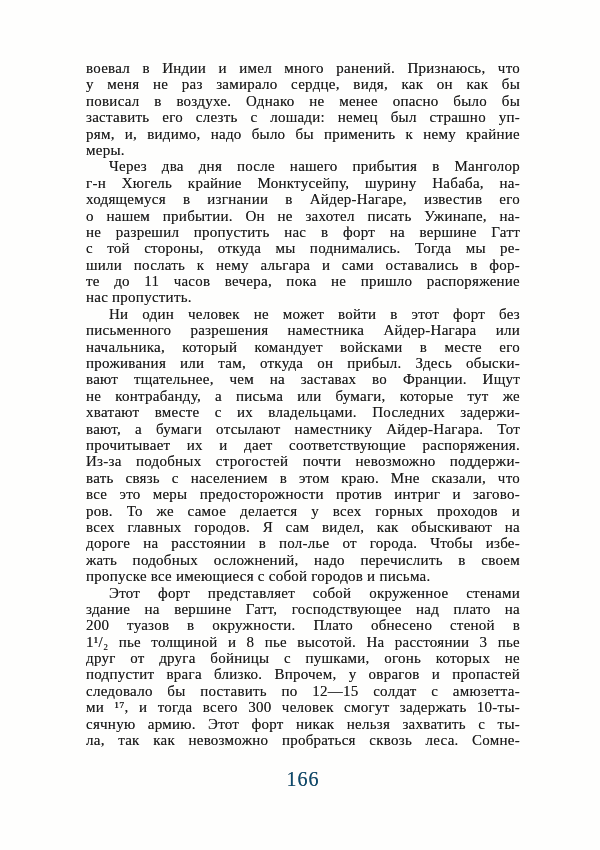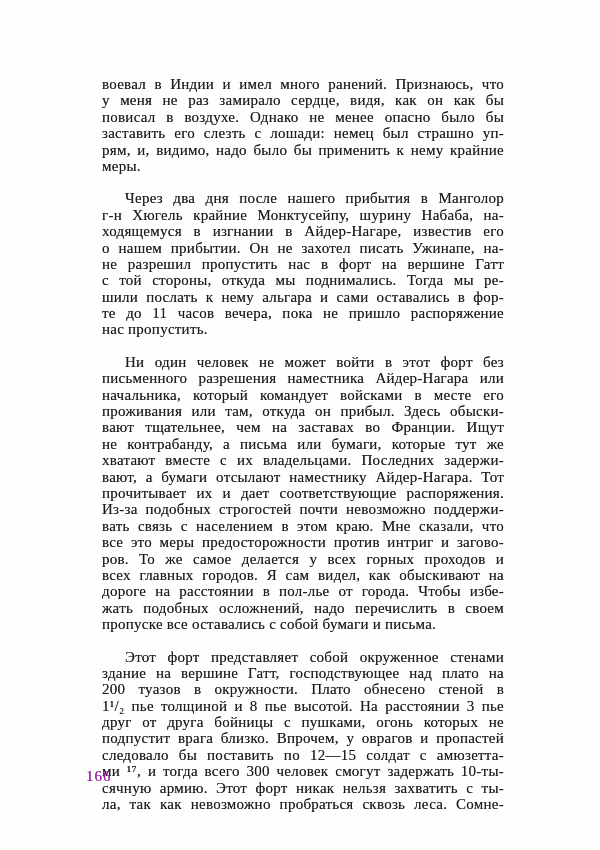--- a/index.html
+++ b/index.html
@@ -16,21 +16,21 @@
     font-family: "Liberation Serif", "DejaVu Serif", serif;
     color: #1c1c1c;
   }
   .text-block {
     position: absolute;
     left: 86px;
     top: 60px;
     width: 434px;
   }
   .para {
-    margin: 16px;
+    margin: 0;
     padding: 0;
   }
   .line {
     font-size: 15px;
     line-height: 16.4px;
     height: 16.4px;
     letter-spacing: 0.25px;
     white-space: normal;
     text-align: justify;
     text-align-last: justify;
@@ -41,23 +41,24 @@
     text-indent: 23px;
   }
   .line.last {
     text-align-last: left;
   }
   .page-number {
     position: absolute;
     left: 86px;
     top: 768px;
     width: 434px;
-    font-size: 15px;
+    text-align: center;
+    font-size: 20px;
     letter-spacing: 1px;
-    color: #a21caf;
+    color: #0c4a6e;
     text-shadow: 0 0 0.4px rgba(20, 20, 20, 0.6);
   }
 </style>
 </head>
 <body>
 
 <div class="page">
   <div class="text-block">
       <div class="para">
         <div class="line">воевал в Индии и имел много ранений. Признаюсь, что</div>
@@ -88,21 +89,21 @@
         <div class="line">хватают вместе с их владельцами. Последних задержи-</div>
         <div class="line">вают, а бумаги отсылают наместнику Айдер-Нагара. Тот</div>
         <div class="line">прочитывает их и дает соответствующие распоряжения.</div>
         <div class="line">Из-за подобных строгостей почти невозможно поддержи-</div>
         <div class="line">вать связь с населением в этом краю. Мне сказали, что</div>
         <div class="line">все это меры предосторожности против интриг и загово-</div>
         <div class="line">ров. То же самое делается у всех горных проходов и</div>
         <div class="line">всех главных городов. Я сам видел, как обыскивают на</div>
         <div class="line">дороге на расстоянии в пол-лье от города. Чтобы избе-</div>
         <div class="line">жать подобных осложнений, надо перечислить в своем</div>
-        <div class="line last">пропуске все оставались с собой бумаги и письма.</div>
+        <div class="line last">пропуске все имеющиеся с собой городов и письма.</div>
       </div>
       <div class="para">
         <div class="line indent">Этот форт представляет собой окруженное стенами</div>
         <div class="line">здание на вершине Гатт, господствующее над плато на</div>
         <div class="line">200 туазов в окружности. Плато обнесено стеной в</div>
         <div class="line">1¹/₂ пье толщиной и 8 пье высотой. На расстоянии 3 пье</div>
         <div class="line">друг от друга бойницы с пушками, огонь которых не</div>
         <div class="line">подпустит врага близко. Впрочем, у оврагов и пропастей</div>
         <div class="line">следовало бы поставить по 12—15 солдат с амюзетта-</div>
         <div class="line">ми ¹⁷, и тогда всего 300 человек смогут задержать 10-ты-</div>

